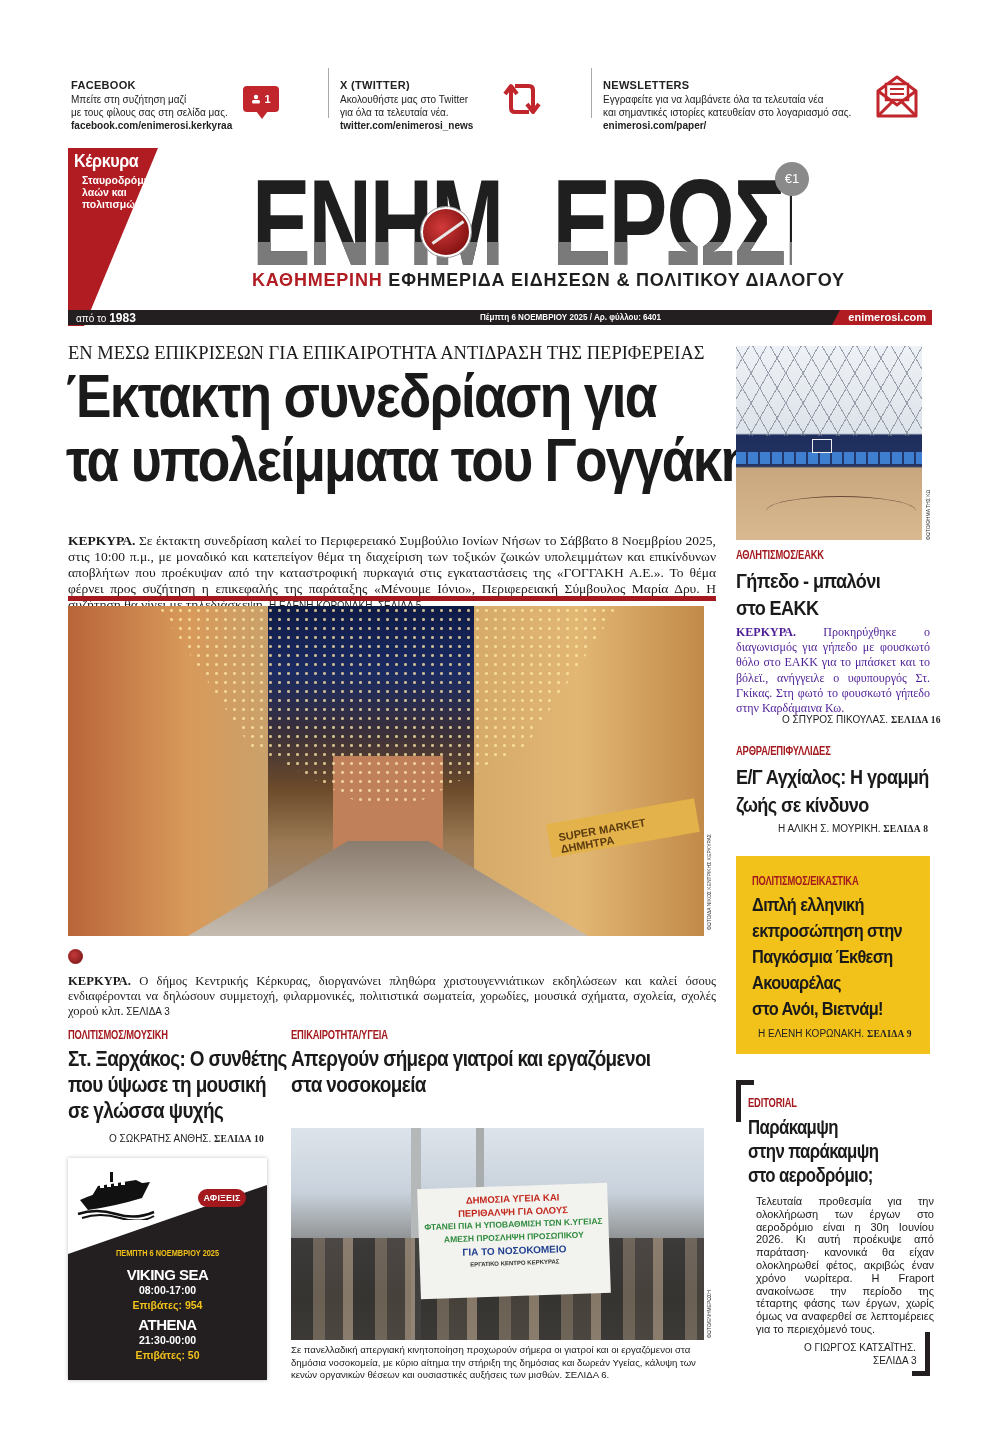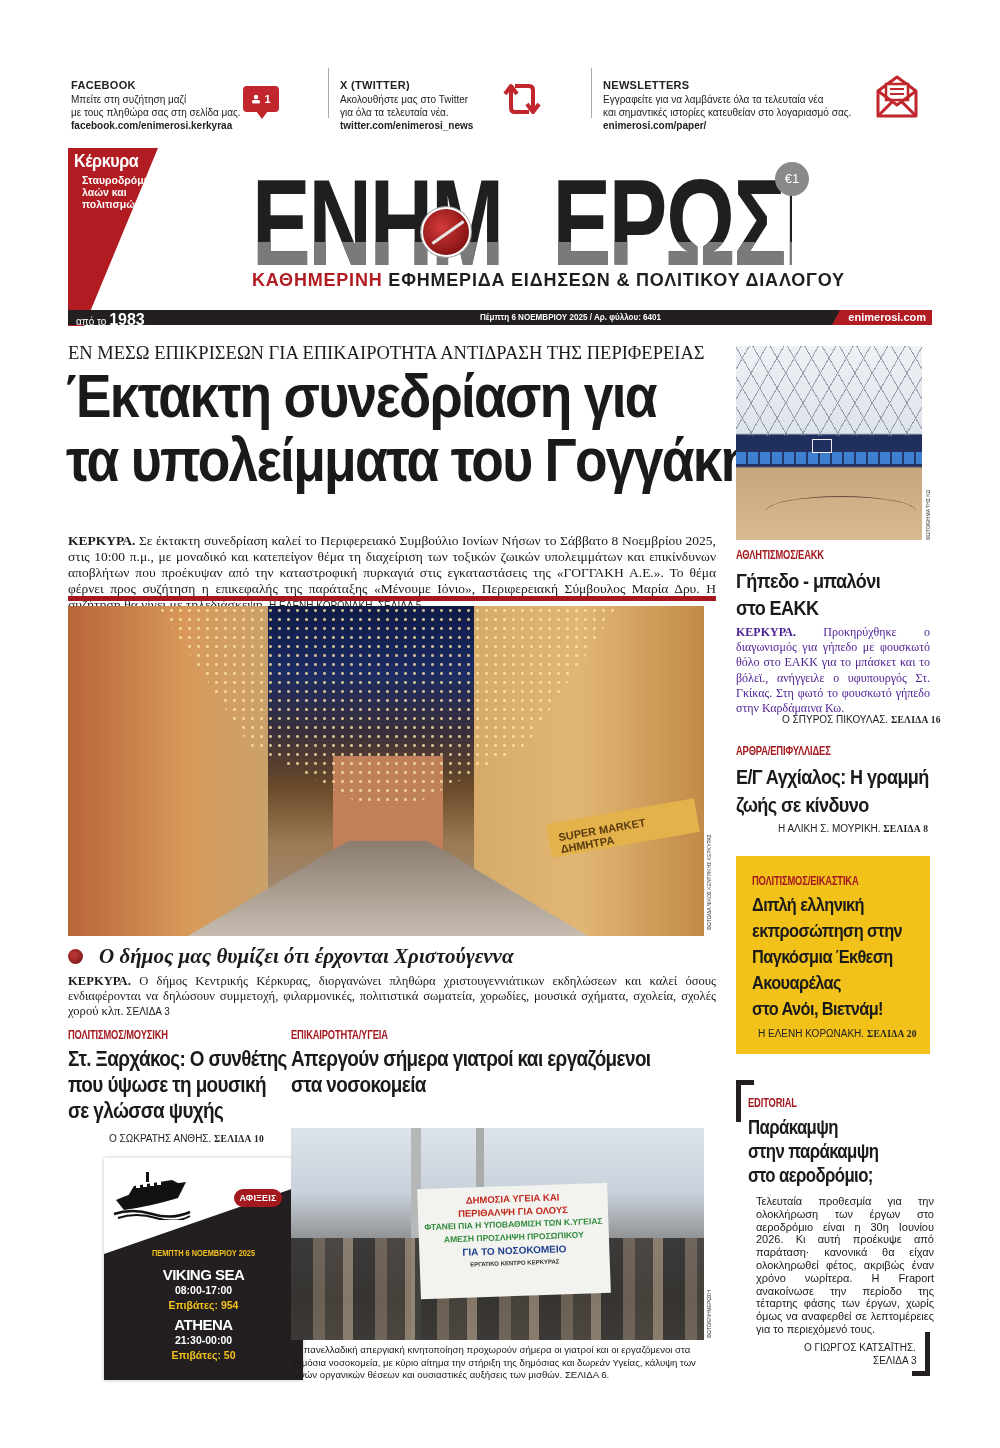--- a/index.html
+++ b/index.html
@@ -30,21 +30,21 @@
     background: radial-gradient(circle at 40% 40%, #d33a3a, #8a1515 70%); border: 2px solid #fff; box-shadow: 0 0 0 1px #999; }
   .logo-globe::after { content: ""; position: absolute; left: 6px; top: 22px; width: 38px; height: 3px; background: #e8e8e8; transform: rotate(-35deg); }
   .price-badge { position: absolute; left: 775px; top: 162px; width: 34px; height: 34px; border-radius: 50%; background: #8a8a8a;
     color: #fff; font-size: 13px; text-align: center; line-height: 34px; }
   .tagline { position: absolute; left: 252px; top: 270px; font-size: 18px; font-weight: 700; letter-spacing: 0.8px; white-space: nowrap; }
   .tagline .red { color: #b01c22; }
   .tagline .blk { color: #1f1f1f; }
 
   .dateline { position: absolute; left: 68px; top: 310px; width: 864px; height: 15px; background: #231f20; color: #fff; font-size: 10px; }
   .dateline .since { position: absolute; left: 8px; top: 1px; }
-  .dateline .since b { font-size: 16px; }
+  .dateline .since b { font-size: 12px; }
   .dateline .date { position: absolute; left: 412px; top: 1px; font-weight: 700; font-size: 9.5px; transform: scaleX(0.85); transform-origin: left; white-space: nowrap; }
   .dateline .site { position: absolute; right: 0; top: 0; height: 15px; width: 100px; background: #b01c22; font-weight: 700; font-size: 11px;
     text-align: right; padding-right: 6px; line-height: 15px; clip-path: polygon(8% 0, 100% 0, 100% 100%, 0 100%); }
 
   
   .kicker { position: absolute; left: 68px; top: 343px; width: 650px; font-family: "Liberation Serif", serif; font-size: 18.5px; letter-spacing: 0; color: #1a1a1a; white-space: nowrap; }
   .headline-big { position: absolute; left: 66px; top: 364px; width: 660px; font-family: "Liberation Sans", sans-serif; font-weight: 700;
     font-size: 62px; line-height: 64px; letter-spacing: -2px; color: #1a1a1a; transform: scaleX(0.86); transform-origin: left top; white-space: nowrap; }
   .lead-body { position: absolute; left: 68px; top: 513px; width: 648px; font-family: "Liberation Serif", serif; font-size: 13.5px; line-height: 16px; color: #1a1a1a; text-align: justify; margin-top: 20px; }
   .lead-body b { font-weight: 700; }
@@ -68,21 +68,21 @@
   .caption-head { position: absolute; left: 68px; top: 944px; font-family: "Liberation Serif", serif; font-style: italic; font-weight: 700; font-size: 21px; color: #1a1a1a; white-space: nowrap; }
   .caption-head .dot { display: inline-block; width: 15px; height: 15px; border-radius: 50%; background: radial-gradient(circle at 40% 40%, #c43a3a, #6e1010); margin-right: 16px; vertical-align: -1px; }
   .caption-body { position: absolute; left: 68px; top: 974px; width: 648px; font-family: "Liberation Serif", serif; font-size: 12.6px; line-height: 15px; text-align: justify; }
 
   
   .section-label { font-family: "Liberation Sans", sans-serif; font-weight: 700; color: #a4191e; font-size: 12px; letter-spacing: -0.2px; transform: scaleX(0.78); transform-origin: left; white-space: nowrap; }
   .h-mid { font-family: "Liberation Sans", sans-serif; font-weight: 700; letter-spacing: -0.7px; color: #1a1a1a; transform: scaleX(0.86); transform-origin: left top; white-space: nowrap; }
   .sig { font-family: "Liberation Sans", sans-serif; font-size: 10px; color: #222; white-space: nowrap; }
   .sig b { font-family: "Liberation Serif", serif; font-weight: 700; font-size: 9.5px; letter-spacing: 0.3px; }
 
-  .ship-card { position: absolute; left: 68px; top: 1158px; width: 199px; height: 222px; background: #231f20; overflow: hidden; box-shadow: 0 0 4px rgba(0,0,0,0.25); margin-left: 36px; }
+  .ship-card { position: absolute; left: 68px; top: 1158px; width: 199px; height: 222px; background: #231f20; overflow: hidden; box-shadow: 0 0 4px rgba(0,0,0,0.25); }
   .ship-card .white-tri { position: absolute; left: 0; top: 0; width: 199px; height: 96px; background: #fff; clip-path: polygon(0 0, 100% 0, 100% 28%, 0 100%); }
   .ship-card .ship-icon { position: absolute; left: 8px; top: 12px; width: 80px; height: 50px; }
   .ship-card .arrivals { position: absolute; left: 130px; top: 31px; width: 48px; height: 18px; border-radius: 9px; background: #a4191e; color: #fff; font-size: 9px; font-weight: 700; text-align: center; line-height: 18px; letter-spacing: 0.2px; }
   .ship-card .txt { position: absolute; left: 0; width: 199px; text-align: center; color: #fff; font-weight: 700; }
   .ship-card .yel { color: #f2c21a; }
 
   .photo-strike { position: absolute; left: 291px; top: 1128px; width: 413px; height: 212px; overflow: hidden;
     background: linear-gradient(180deg, #dde3ea 0%, #c9d2dc 30%, #8a8c8c 55%, #6a6658 80%, #8f8a7f 100%); }
   .photo-strike .pole { position: absolute; left: 120px; top: 0; width: 10px; height: 212px; background: #b5b8b8; }
   .photo-strike .pole2 { position: absolute; left: 185px; top: 0; width: 8px; height: 140px; background: #a9acac; }
@@ -121,21 +121,21 @@
   
   .fb-badge { position: absolute; left: 243px; top: 86px; width: 36px; height: 26px; background: #c0262c; border-radius: 4px; color: #fff; font-size: 11px; font-weight: 700; text-align: center; line-height: 26px; }
   .fb-badge::after { content: ""; position: absolute; left: 13px; bottom: -7px; border-left: 6px solid transparent; border-right: 6px solid transparent; border-top: 8px solid #c0262c; }
 </style>
 </head>
 <body>
 
 <div class="social-block" style="left:71px; width:170px;">
   <div class="ttl">FACEBOOK</div>
   <div>Μπείτε στη συζήτηση μαζί</div>
-  <div>με τους πληθώρα σας στη σελίδα μας.</div>
+  <div>με τους φίλους σας στη σελίδα μας.</div>
   <div class="lnk">facebook.com/enimerosi.kerkyraa</div>
 </div>
 <div class="fb-badge">
   <svg width="10" height="10" viewBox="0 0 10 10" style="vertical-align:-1px">
       <circle cx="5" cy="3" r="2.2" fill="#fff"></circle>
       <rect x="1" y="6" width="8" height="3.5" rx="1.5" fill="#fff"></rect>
     </svg>
   <span>1</span>
 </div>
 
@@ -211,21 +211,21 @@
   <div class="bldg-l"></div>
   <div class="bldg-r"></div>
   <div class="bldg-c"></div>
   <div class="street"></div>
   <div class="lights"></div>
   <div class="awning">SUPER MARKET ΔΗΜΗΤΡΑ</div>
 </div>
 <div class="photo-credit">ΦΩΤΟ/ΔΑ ΝΙΚΟΣ ΚΕΝΤΡΙΚΗΣ ΚΕΡΚΥΡΑΣ</div>
 
 <div class="caption-head">
-  <span class="dot"></span><span>Ο δήμος μας θυμίζει ότι έρχονται Χριστούγεννα</span>
+  <span class="dot"></span>
 </div>
 <div class="caption-body">
   <b>ΚΕΡΚΥΡΑ.</b><span> Ο δήμος Κεντρικής Κέρκυρας, διοργανώνει πληθώρα χριστουγεννιάτικων εκδηλώσεων και καλεί όσους ενδιαφέρονται να δηλώσουν συμμετοχή, φιλαρμονικές, πολιτιστικά σωματεία, χορωδίες, μουσικά σχήματα, σχολεία, σχολές χορού κλπ.</span><span class="byline"> ΣΕΛΙΔΑ 3</span>
 </div>
 
 <div class="abs section-label" style="left:68px; top:1028px;">ΠΟΛΙΤΙΣΜΟΣ/ΜΟΥΣΙΚΗ</div>
 <div class="abs h-mid" style="left:68px; top:1046px; font-size:22px; line-height:26px;">
   <div>Στ. Ξαρχάκος: Ο συνθέτης</div>
   <div>που ύψωσε τη μουσική</div>
   <div>σε γλώσσα ψυχής</div>
@@ -310,21 +310,21 @@
 <div class="yellow-box">
   <div class="abs section-label" style="left:16px; top:18px;">ΠΟΛΙΤΙΣΜΟΣ/ΕΙΚΑΣΤΙΚΑ</div>
   <div class="abs h-mid" style="left:16px; top:36px; font-size:19px; line-height:26px;">
     <div>Διπλή ελληνική</div>
     <div>εκπροσώπηση στην</div>
     <div>Παγκόσμια Έκθεση</div>
     <div>Ακουαρέλας</div>
     <div>στο Ανόι, Βιετνάμ!</div>
   </div>
   <div class="abs sig" style="left:22px; top:172px;">
-    <span>Η ΕΛΕΝΗ ΚΟΡΩΝΑΚΗ. </span><b>ΣΕΛΙΔΑ 20</b>
+    <span>Η ΕΛΕΝΗ ΚΟΡΩΝΑΚΗ. </span><b>ΣΕΛΙΔΑ 9</b>
   </div>
 </div>
 
 <div class="ed-bracket-tl"></div>
 <div class="abs section-label" style="left:748px; top:1096px;">EDITORIAL</div>
 <div class="abs h-mid" style="left:748px; top:1115px; font-size:19.5px; line-height:24px;">
   <div>Παράκαμψη</div>
   <div>στην παράκαμψη</div>
   <div>στο αεροδρόμιο;</div>
 </div>

